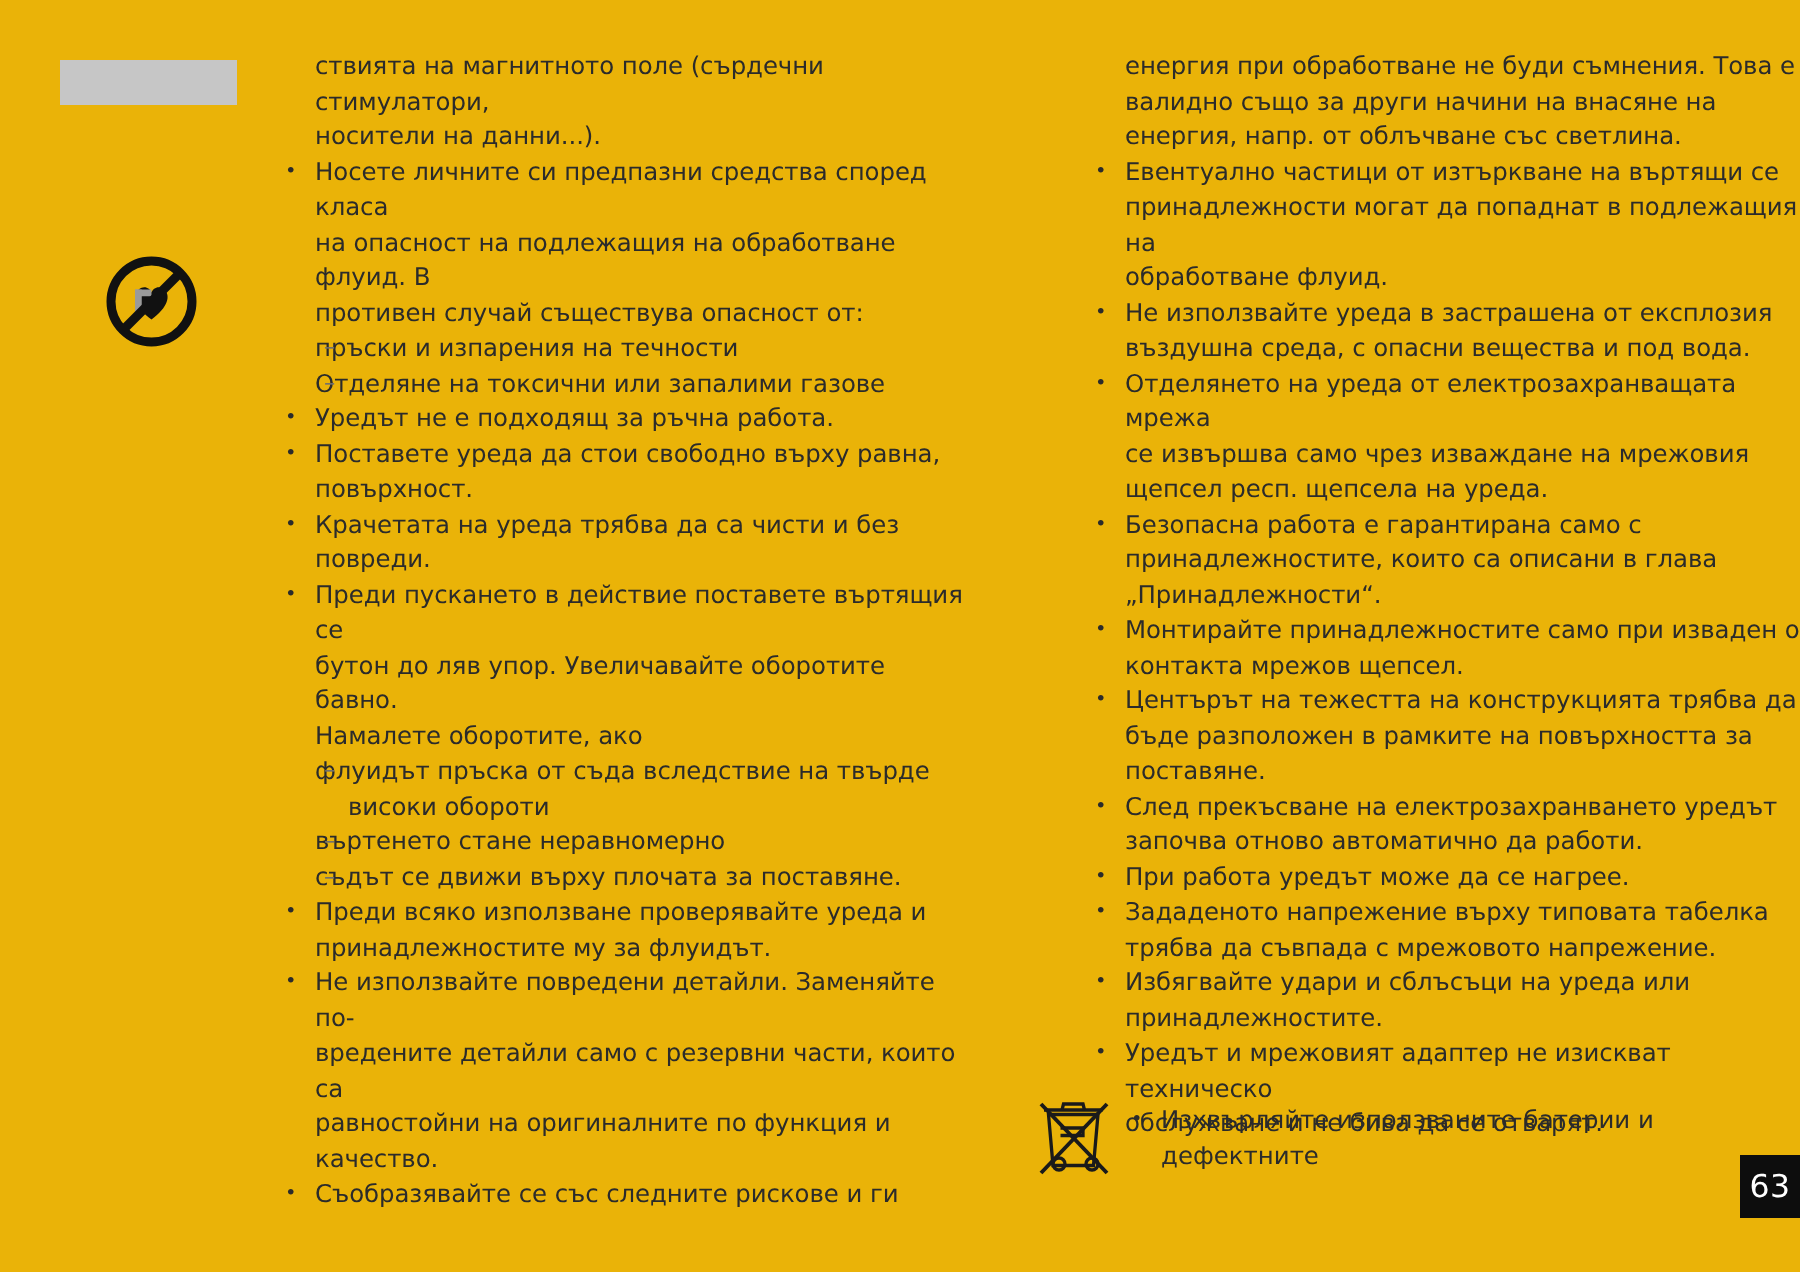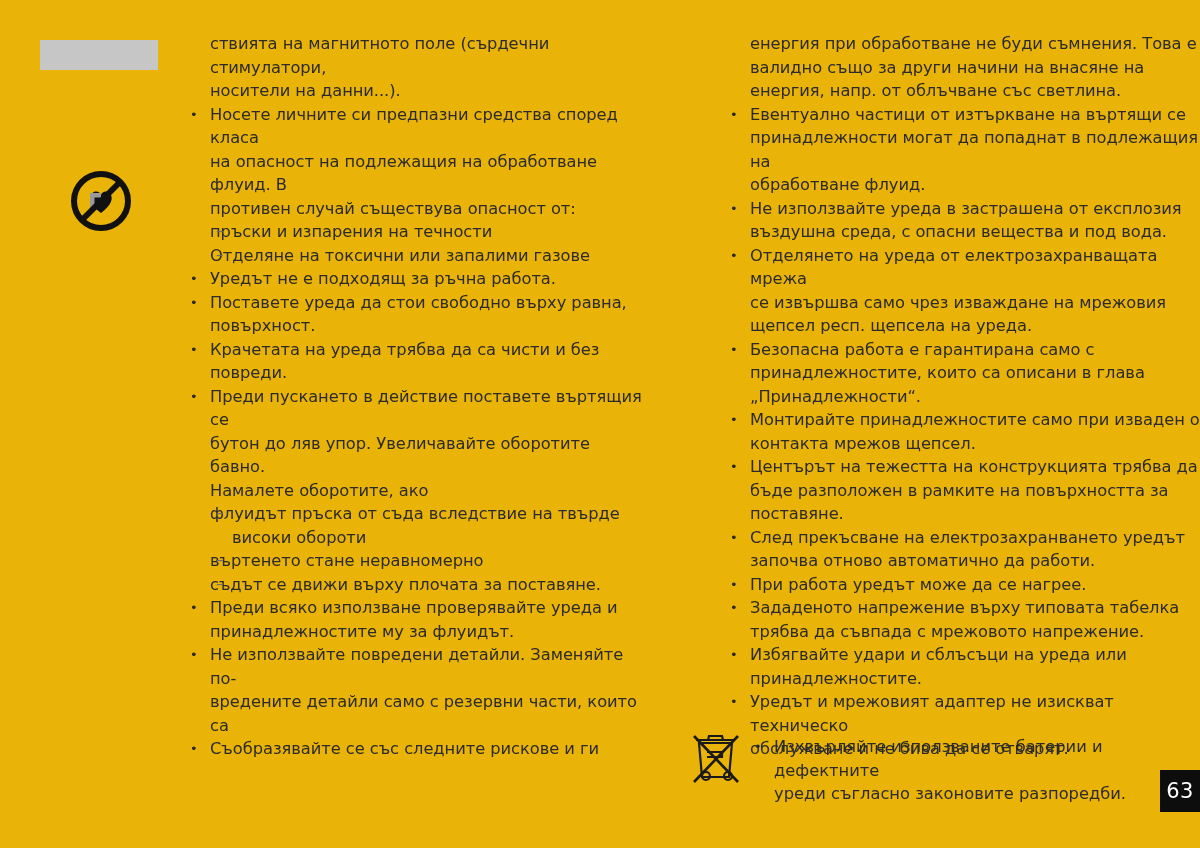--- a/index.html
+++ b/index.html
@@ -174,20 +174,21 @@
         <li class="cont">бутон до ляв упор. Увеличавайте оборотите бавно.</li>
         <li class="cont">Намалете оборотите, ако</li>
         <li class="sub">флуидът пръска от съда вследствие на твърде</li>
         <li class="sub cont2">високи обороти</li>
         <li class="sub">въртенето стане неравномерно</li>
         <li class="sub">съдът се движи върху плочата за поставяне.</li>
         <li class="bullet">Преди всяко използване проверявайте уреда и</li>
         <li class="cont">принадлежностите му за флуидът.</li>
         <li class="bullet">Не използвайте повредени детайли. Заменяйте по-</li>
         <li class="cont">вредените детайли само с резервни части, които са</li>
+        <li class="cont">равностойни на оригиналните по функция и качество.</li>
         <li class="bullet">Съобразявайте се със следните рискове и ги</li>
       </ul>
   </div>
 
   <div class="col col-right">
     <ul class="list" id="right-list">
         <li class="cont">енергия при обработване не буди съмнения. Това е</li>
         <li class="cont">валидно също за други начини на внасяне на</li>
         <li class="cont">енергия, напр. от облъчване със светлина.</li>
         <li class="bullet">Евентуално частици от изтъркване на въртящи се</li>
@@ -231,20 +232,19 @@
         </g>
         <g stroke="#1a1a1a" stroke-width="2.6">
           <line x1="6" y1="10" x2="50" y2="56"></line>
           <line x1="50" y1="10" x2="6" y2="56"></line>
         </g>
       </svg>
     </div>
     <div class="weee-list">
       <ul id="weee-list">
           <li>Изхвърляйте използваните батерии и дефектните</li>
-          <li class="nobullet" data-nobullet="true" style="--none: 1; list-style: none; position: relative; padding-left: 22px; content: none;">уреди съгласно законовите разпоредби.</li>
         </ul>
     </div>
   </div>
 
   <div class="page-badge">63</div>
 
 </div>
 
 </body></html>

